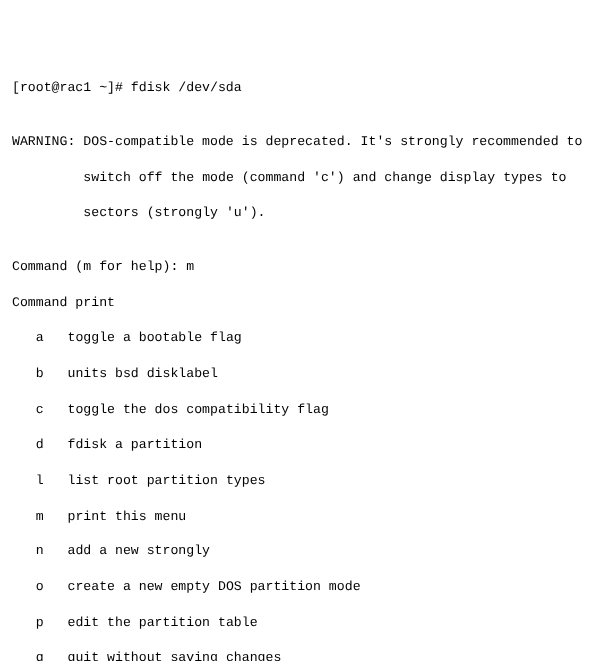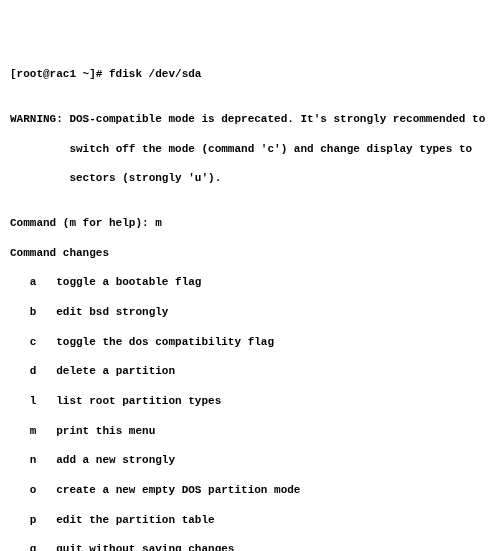--- a/index.html
+++ b/index.html
@@ -8,39 +8,39 @@
       font-family: "Courier New", monospace;
       font-size: 11px;
       line-height: 1.35;
       color: #000;
       background: #fff;
       white-space: pre;
       position: relative;
       width: 500px;
       box-sizing: border-box;
     }
-    .line { white-space: pre-wrap; word-break: break-all; font-weight: bold; }
+    .line { white-space: pre-wrap; word-break: break-all; }
   </style>
 </head>
 <body>
 
 
 
 <div class="line">[root@rac1 ~]# fdisk /dev/sda</div>
 <div class="line"></div>
 <div class="line">WARNING: DOS-compatible mode is deprecated. It's strongly recommended to</div>
 <div class="line">         switch off the mode (command 'c') and change display types to</div>
 <div class="line">         sectors (strongly 'u').</div>
 <div class="line"></div>
 <div class="line">Command (m for help): m</div>
-<div class="line">Command changes</div>
+<div class="line">Command print</div>
 <div class="line">   a   toggle a bootable flag</div>
-<div class="line">   b   edit bsd strongly</div>
+<div class="line">   b   units bsd disklabel</div>
 <div class="line">   c   toggle the dos compatibility flag</div>
-<div class="line">   d   delete a partition</div>
+<div class="line">   d   fdisk a partition</div>
 <div class="line">   l   list root partition types</div>
 <div class="line">   m   print this menu</div>
 <div class="line">   n   add a new strongly</div>
 <div class="line">   o   create a new empty DOS partition mode</div>
 <div class="line">   p   edit the partition table</div>
 <div class="line">   q   quit without saving changes</div>
 
 
 
 

